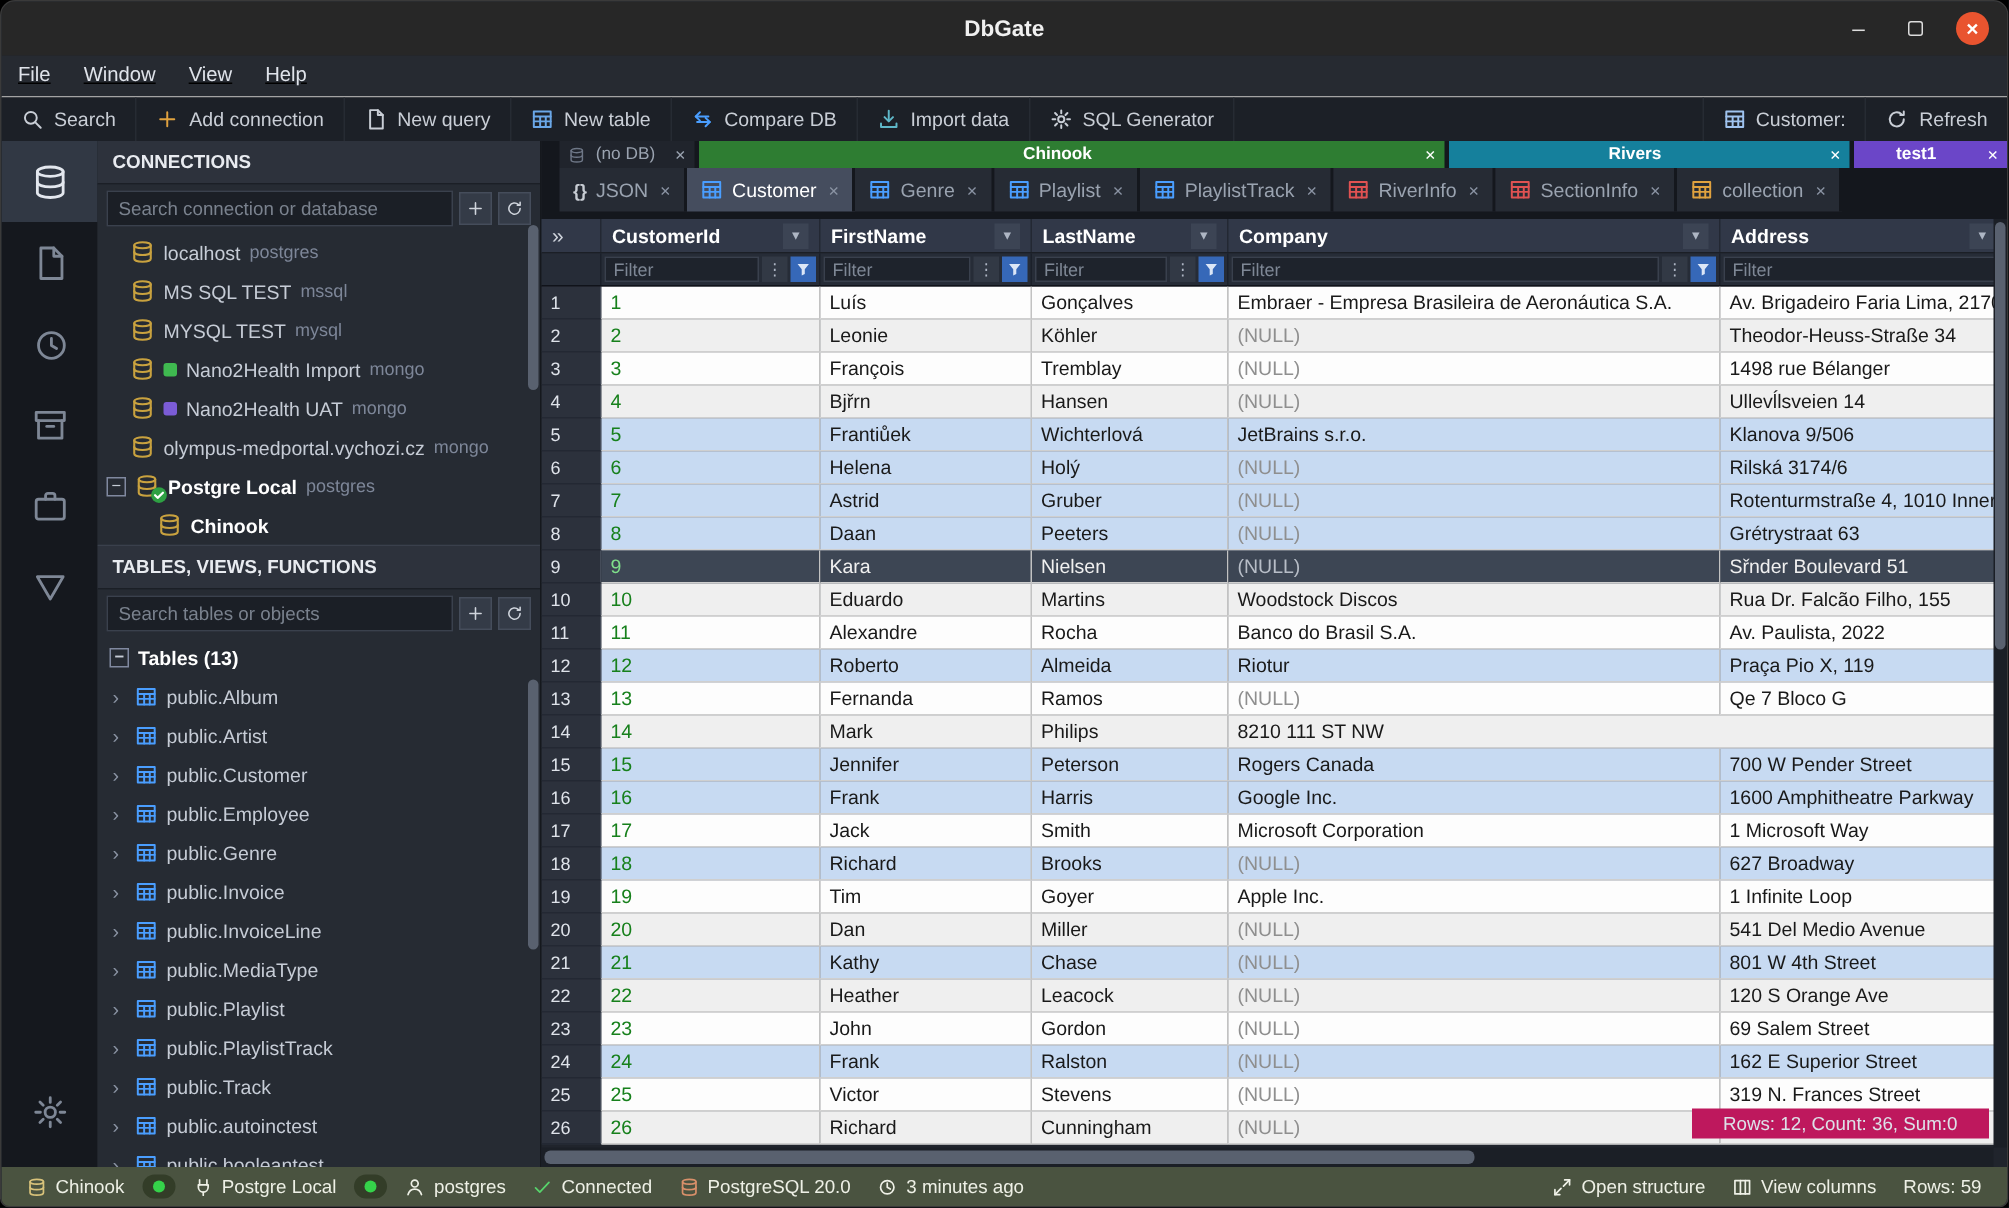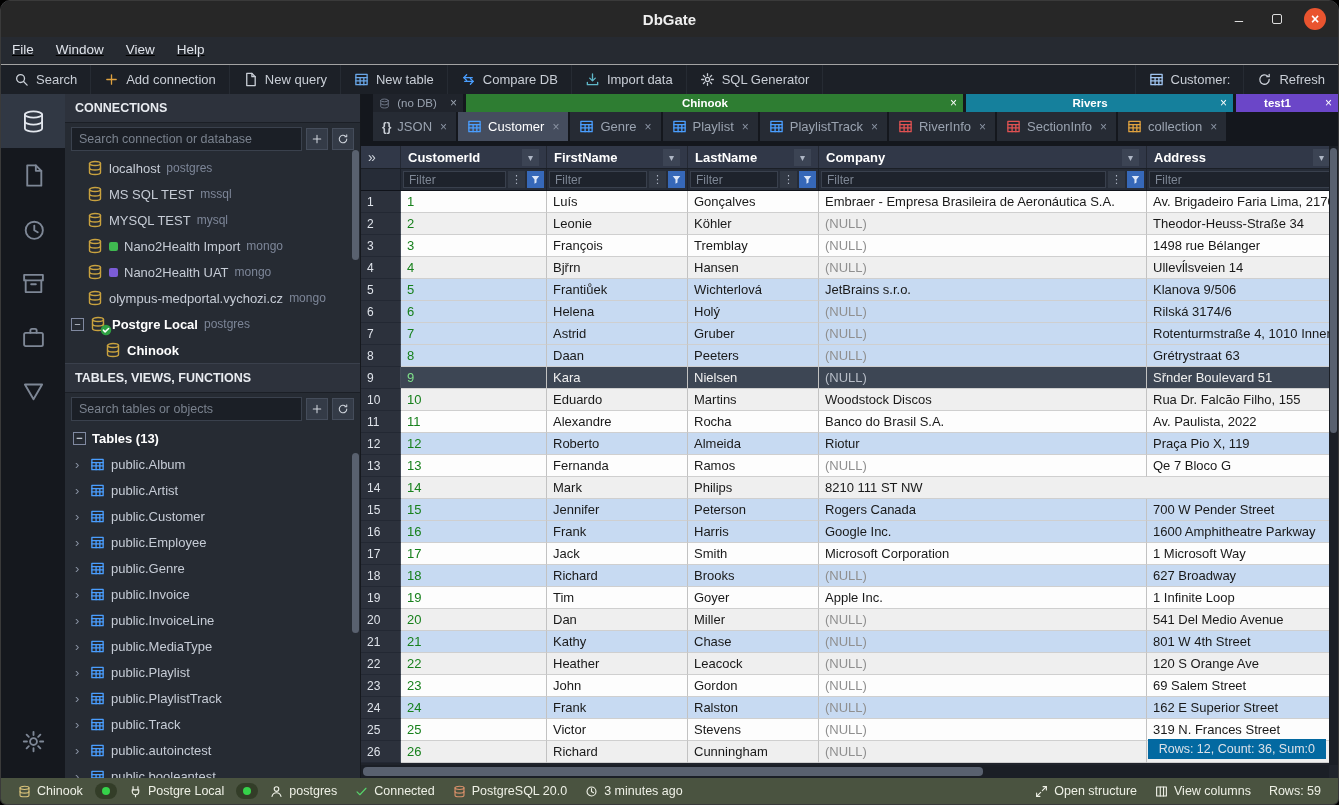--- a/index.html
+++ b/index.html
@@ -95,21 +95,21 @@
   .grid-row.sel .c:not(.rn){background:#c7daf2;}
   .grid-row.dark .c:not(.rn){background:#3d4654;color:#f0f0f0;}
   .c.pk{color:#17801c;}
   .grid-row.dark .c.pk{color:#7fe08a;}
   .null{color:#8f8f8f;}
   .grid-row.dark .null{color:#b7bdc7;}
   .vscroll{position:absolute;top:0;right:0;bottom:13px;width:9px;background:#1b1f26;}
   .vthumb{position:absolute;top:2px;left:1px;width:7px;height:46%;background:#59616f;border-radius:4px;}
   .hscroll{position:absolute;left:0;right:9px;bottom:0;height:13px;background:#1b1f26;}
   .hthumb{position:absolute;left:2px;top:2px;height:9px;width:64%;background:#59616f;border-radius:4px;}
-  .sel-overlay{position:absolute;right:12px;bottom:19px;background:#0369a1;color:#dde2e9;font-size:12.5px;padding:3px 11px;z-index:5;}
+  .sel-overlay{position:absolute;right:12px;bottom:19px;background:#be185d;color:#dde2e9;font-size:12.5px;padding:3px 21px;z-index:5;}
   
   .statusbar{flex:0 0 26px;background:#4a5340;display:flex;align-items:center;color:#eef0e6;font-size:12.5px;padding:0 8px;}
   .sb-item{display:flex;align-items:center;gap:6px;padding:0 9px;white-space:nowrap;}
   .sb-item .ic{width:13px;height:13px;}
   .sb-pill{background:#333d28;border-radius:9px;height:16px;display:flex;align-items:center;padding:0 7px;margin:0 3px;}
   .sb-dot{width:8px;height:8px;border-radius:50%;}
   .sb-right{margin-left:auto;display:flex;align-items:center;}
 </style>
 </head>
 <body>

